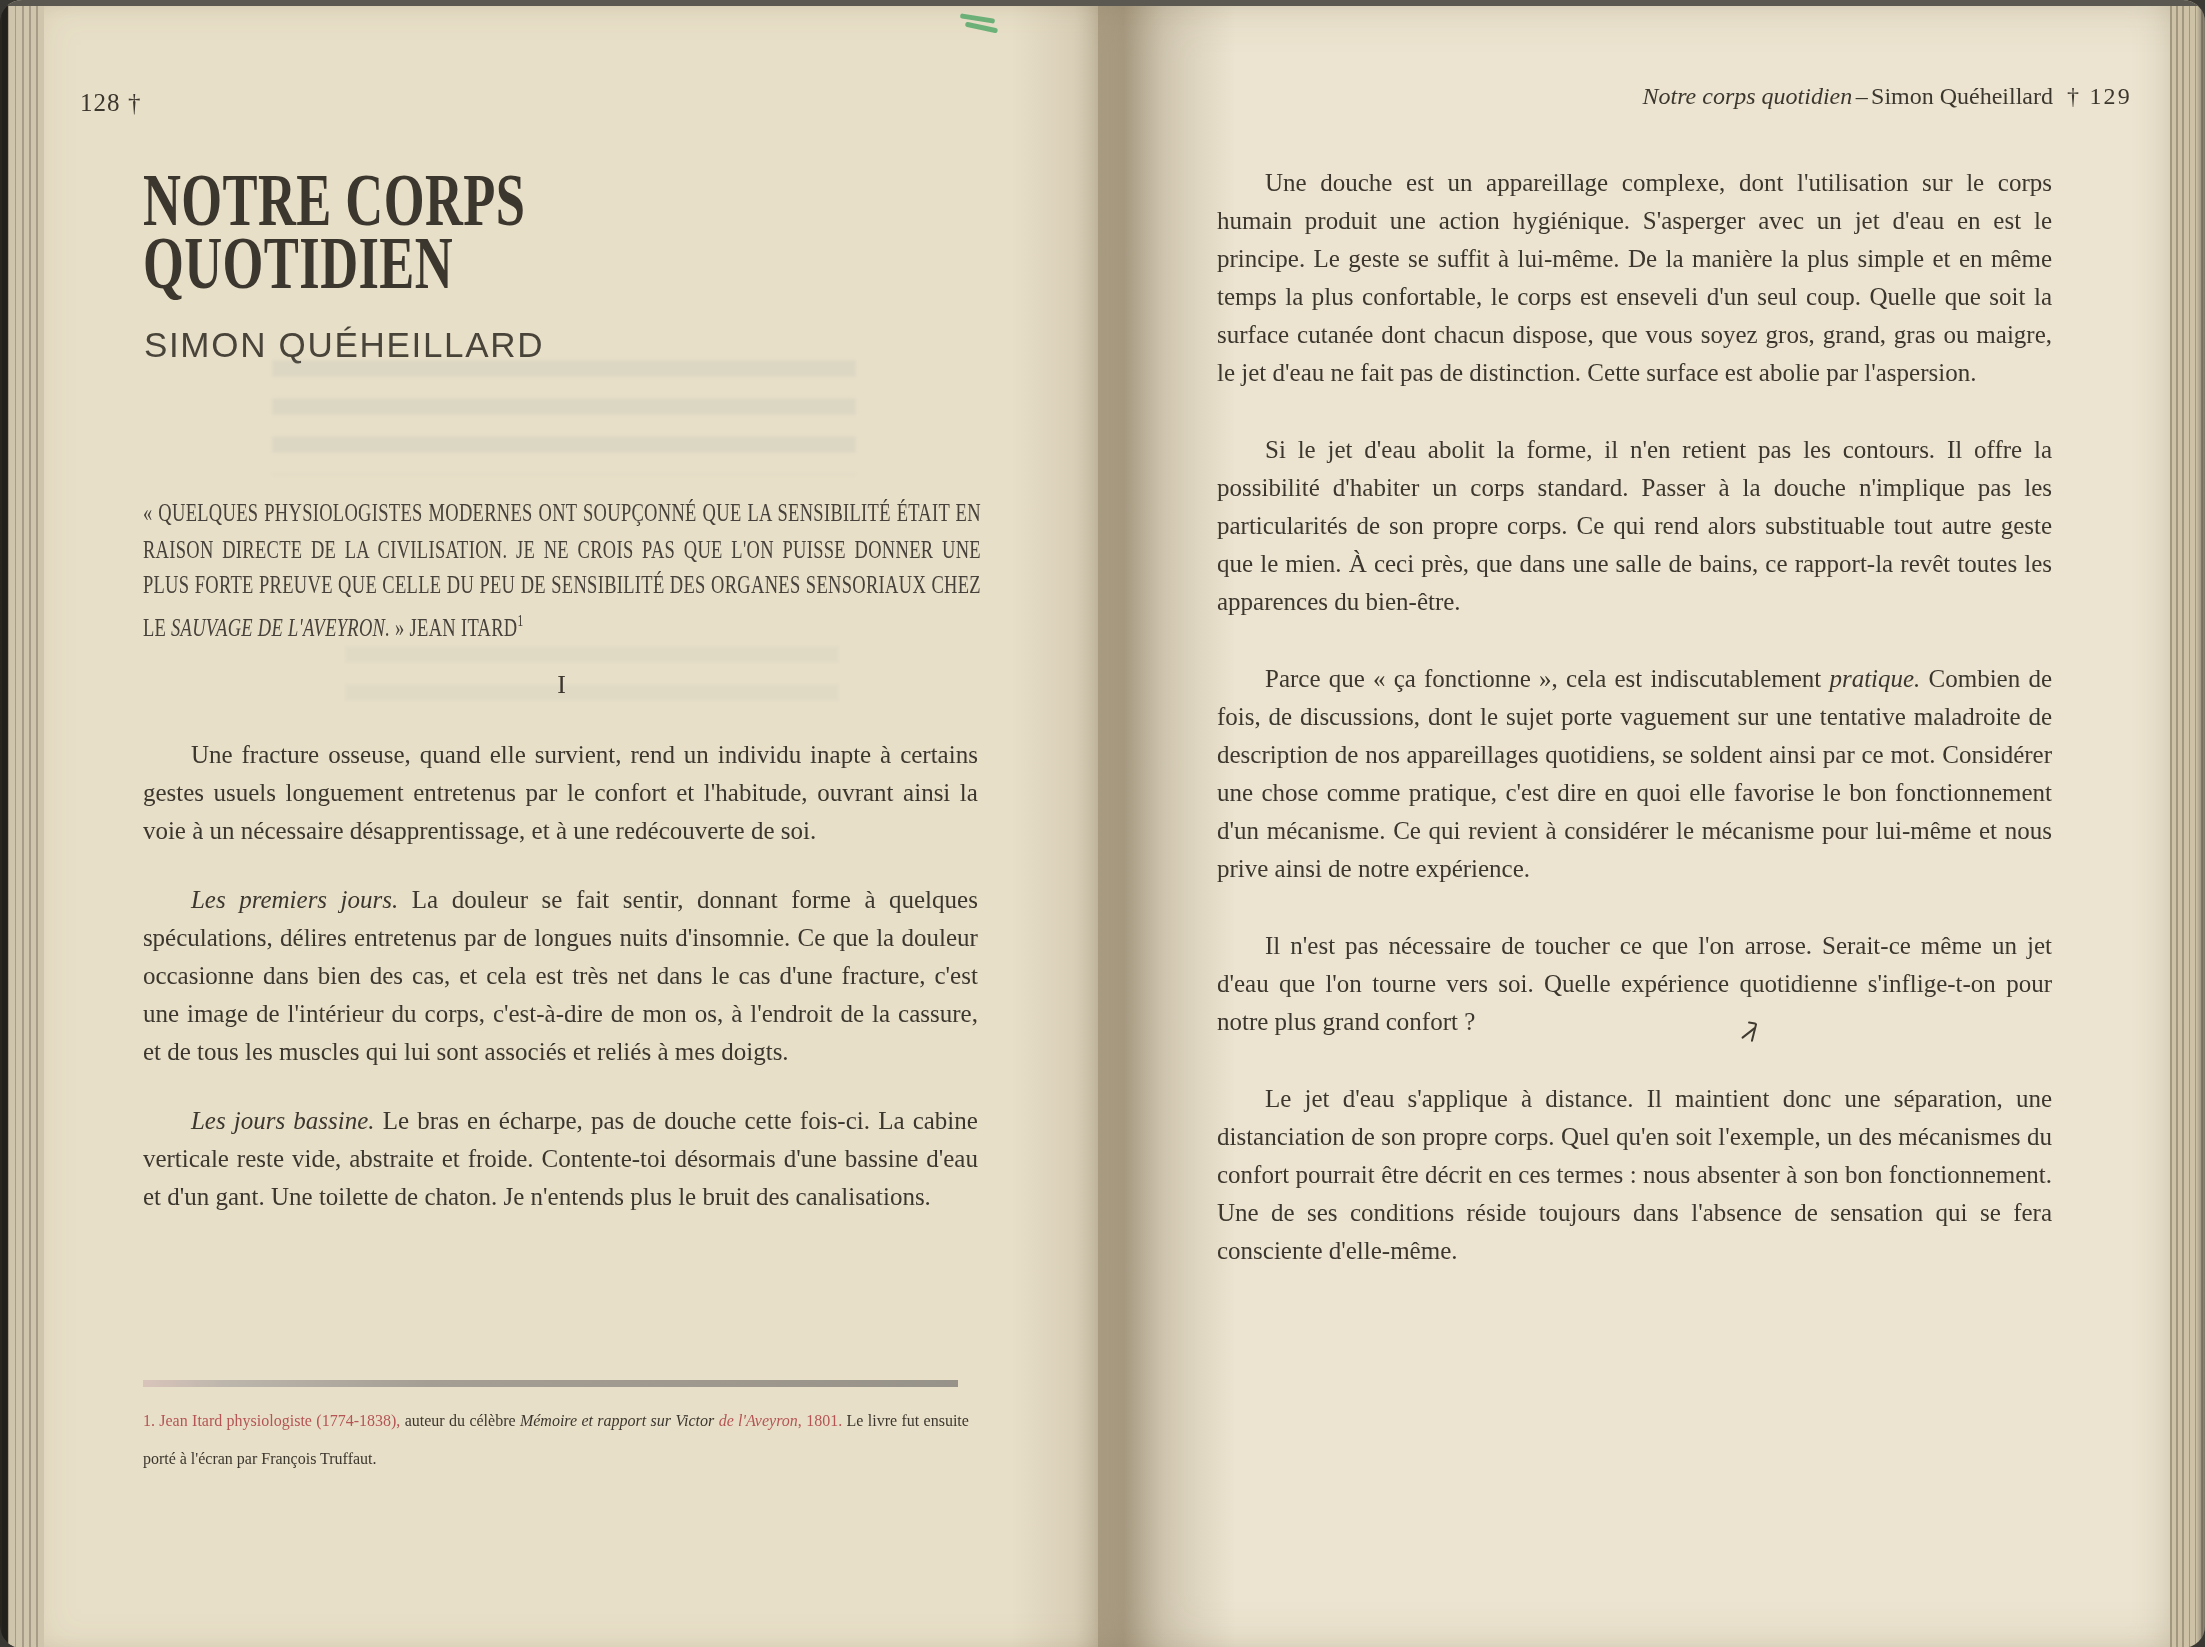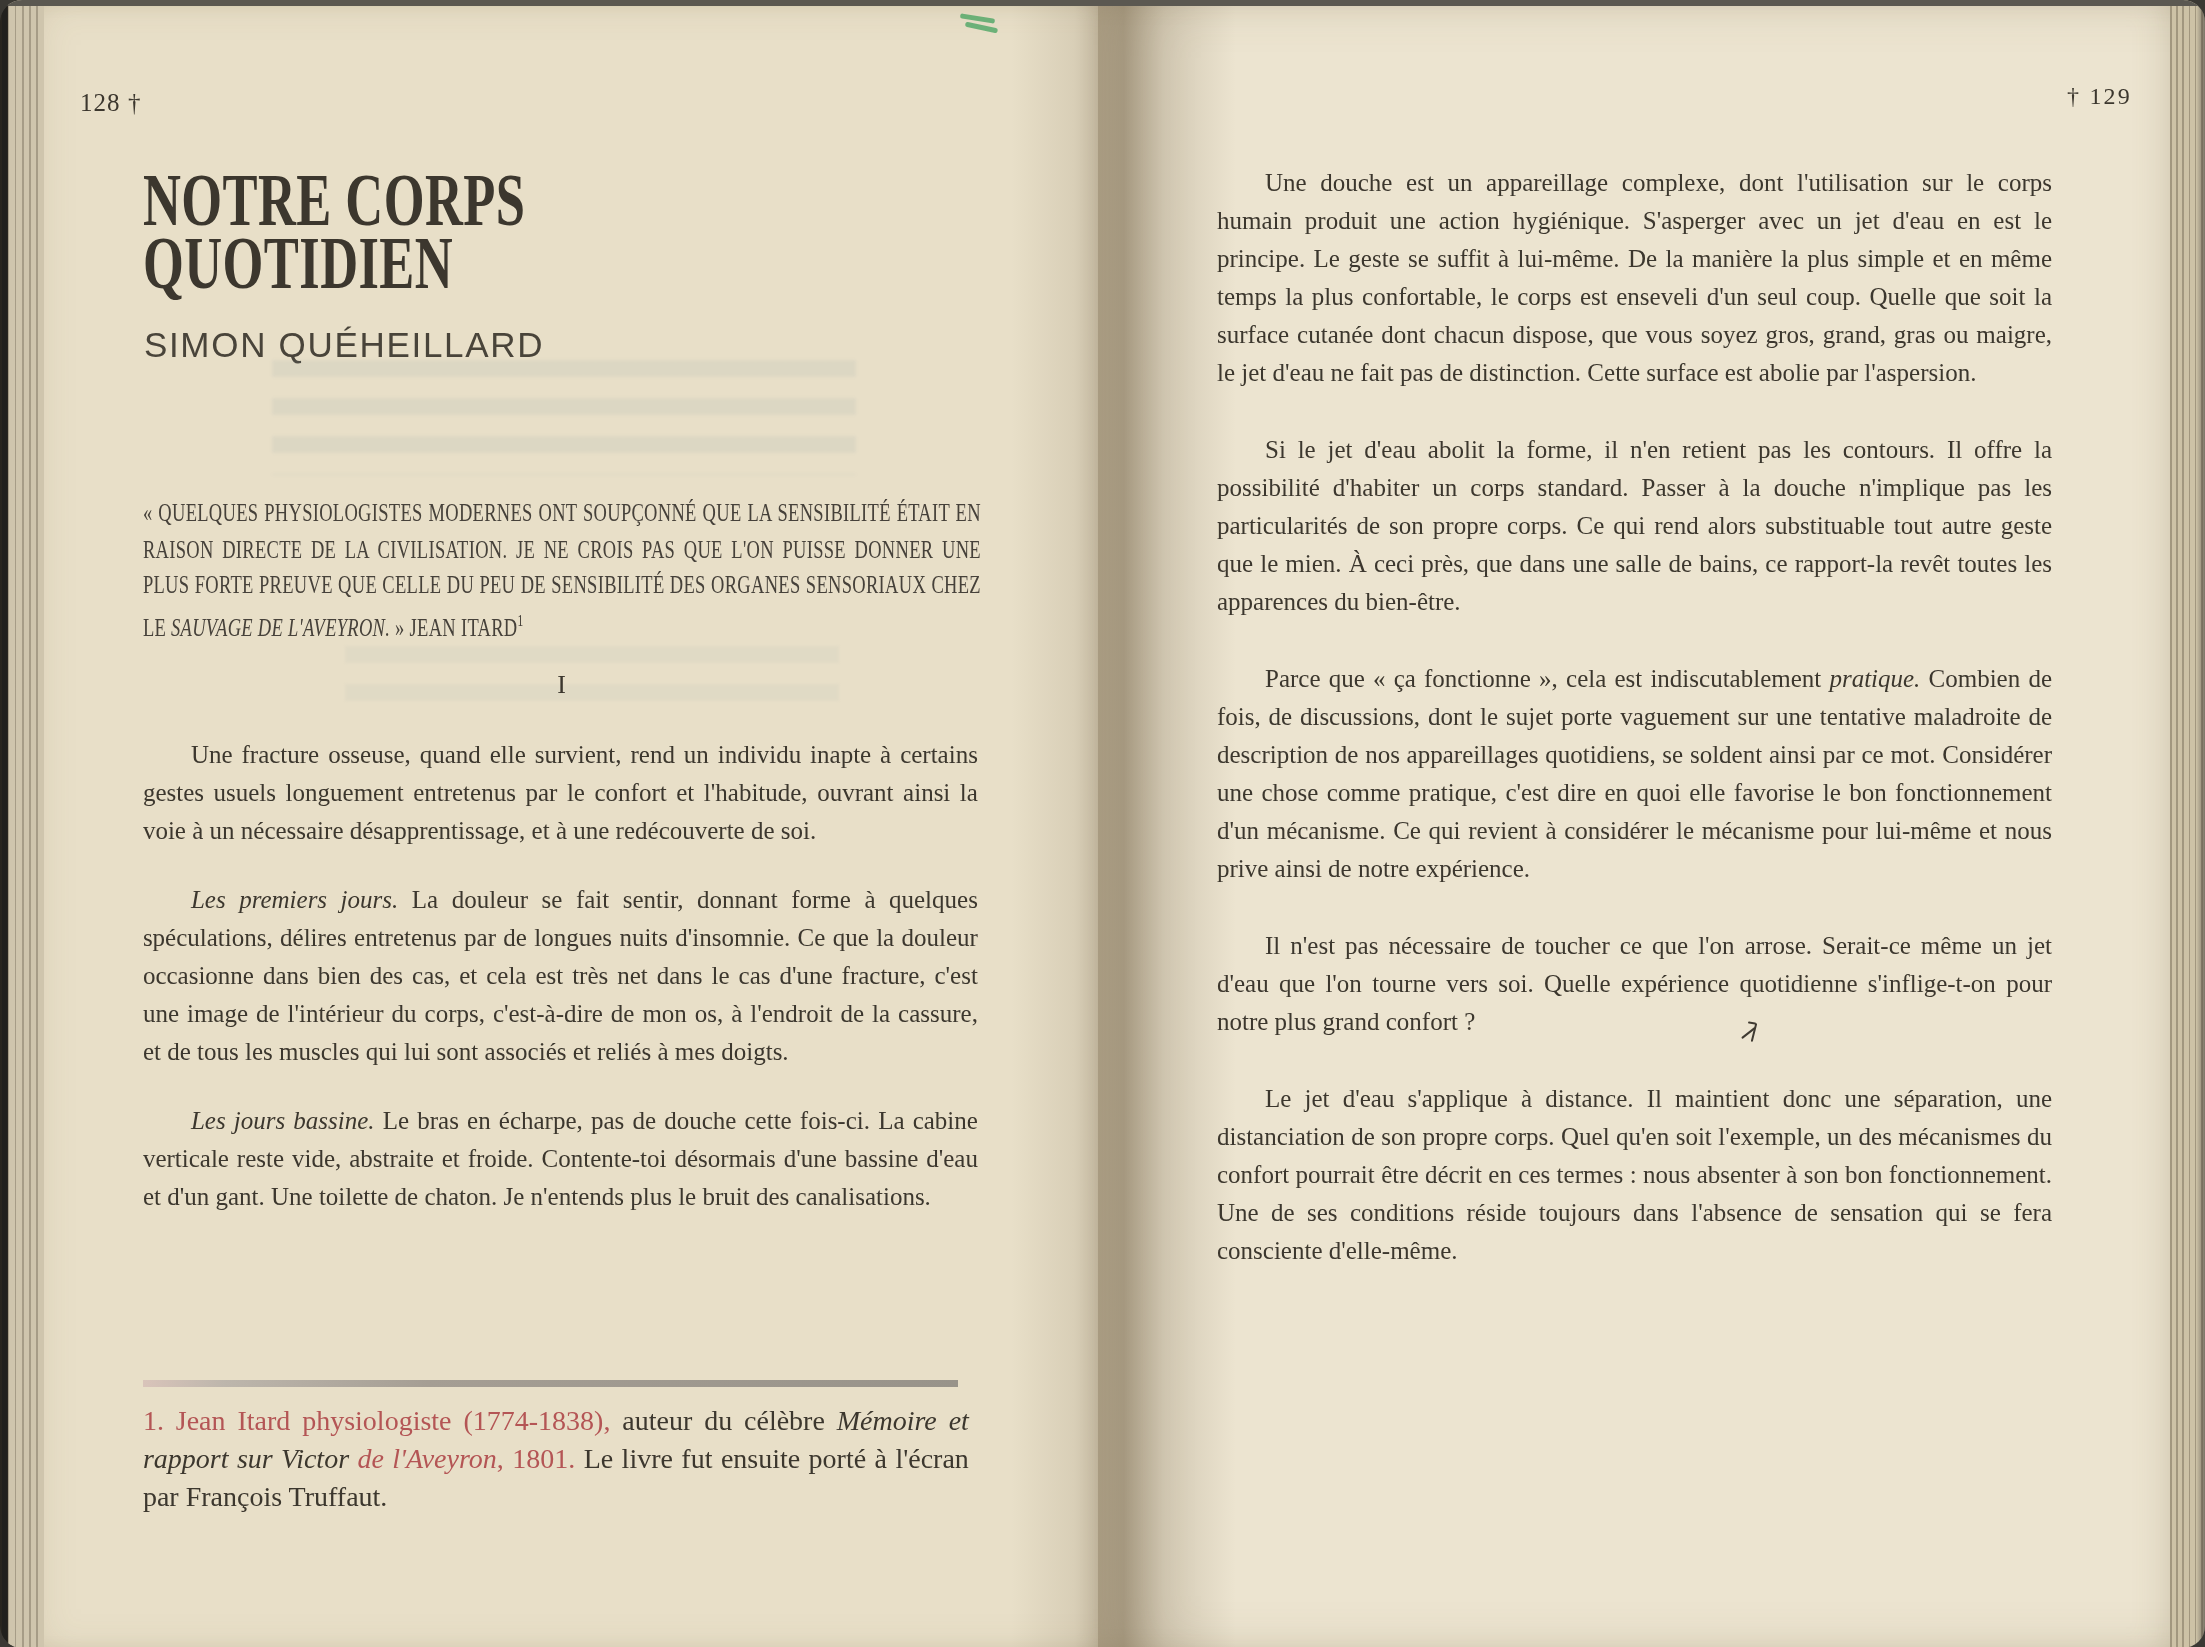--- a/index.html
+++ b/index.html
@@ -48,21 +48,21 @@
   .bodycol{position:absolute;text-align:justify;font-size:25px;line-height:38px;}
   .bodycol p{margin:0 0 31px 0;text-indent:48px;}
   .bodycol-left{left:135px;top:730px;width:835px;}
   .bodycol-right{left:1217px;top:164px;width:835px;}
   .bodycol-right p{margin-bottom:39px;}
   .i{font-style:italic;}
   .fn-red{color:var(--accent-red);}
   .footnote-rule{position:absolute;left:135px;top:1374px;width:815px;height:7.3px;
     background:linear-gradient(90deg,#d9c4ba 0%,#bdb6ac 10%,#a59e94 35%,#98938a 100%);}
   .footnote{position:absolute;left:135px;top:1396px;width:826px;
-    font-size:28px;line-height:38px;text-align:justify;}
+    font-size:16px;line-height:38px;text-align:justify;}
   
   .running-header{position:absolute;left:1437px;top:83px;width:616px;
     text-align:right;font-size:24px;white-space:nowrap;}
   .running-header .sep{padding:0 3.4px;}
   .folio-right{position:absolute;left:2067px;top:83px;font-size:24px;letter-spacing:2.2px;white-space:nowrap;}
   
   .ghost{position:absolute;pointer-events:none;filter:blur(1.7px);
     background:repeating-linear-gradient(180deg, rgba(129,152,158,.20) 0 17px, rgba(129,152,158,0) 17px 38px);}
   .g1{left:264px;top:354px;width:584px;height:115px;opacity:.55;}
   .g2{left:337px;top:640px;width:494px;height:73px;opacity:.35;}
@@ -107,20 +107,21 @@
     <div class="footnote-rule"></div>
     <div class="footnote"><span class="fn-red">1. Jean Itard physiologiste (1774-1838), </span><span>auteur du célèbre </span><span class="i">Mémoire et rapport sur Victor </span><span class="i fn-red">de l'Aveyron</span><span class="fn-red">, 1801. </span><span>Le livre fut ensuite porté à l'écran par François Truffaut.</span></div>
   </div>
 
   <div class="page page-right">
     
     
     
   </div>
 
+  <div class="running-header"><span class="i">Notre corps quotidien</span><span class="sep">–</span><span>Simon Quéheillard</span></div>
   <div class="folio-right">† 129</div>
 
   <div class="bodycol bodycol-right">
     <p><span>Une douche est un appareillage complexe, dont l'utilisation sur le corps humain produit une action hygiénique. S'asperger avec un jet d'eau en est le principe. Le geste se suffit à lui-même. De la manière la plus simple et en même temps la plus confortable, le corps est enseveli d'un seul coup. Quelle que soit la surface cutanée dont chacun dispose, que vous soyez gros, grand, gras ou maigre, le jet d'eau ne fait pas de distinction. Cette surface est abolie par l'aspersion.</span></p>
     <p><span>Si le jet d'eau abolit la forme, il n'en retient pas les contours. Il offre la possibilité d'habiter un corps standard. Passer à la douche n'implique pas les particularités de son propre corps. Ce qui rend alors substituable tout autre geste que le mien. À ceci près, que dans une salle de bains, ce rapport-la revêt toutes les apparences du bien-être.</span></p>
     <p><span>Parce que « ça fonctionne », cela est indiscutablement </span><span class="i">pratique.</span><span> Combien de fois, de discussions, dont le sujet porte vaguement sur une tentative maladroite de description de nos appareillages quotidiens, se soldent ainsi par ce mot. Considérer une chose comme pratique, c'est dire en quoi elle favorise le bon fonctionnement d'un mécanisme. Ce qui revient à considérer le mécanisme pour lui-même et nous prive ainsi de notre expérience.</span></p>
     <p><span>Il n'est pas nécessaire de toucher ce que l'on arrose. Serait-ce même un jet d'eau que l'on tourne vers soi. Quelle expérience quotidienne s'inflige-t-on pour notre plus grand confort ?</span></p>
     <p><span>Le jet d'eau s'applique à distance. Il maintient donc une séparation, une distanciation de son propre corps. Quel qu'en soit l'exemple, un des mécanismes du confort pourrait être décrit en ces termes : nous absenter à son bon fonctionnement. Une de ses conditions réside toujours dans l'absence de sensation qui se fera consciente d'elle-même.</span></p>
   </div>
 

